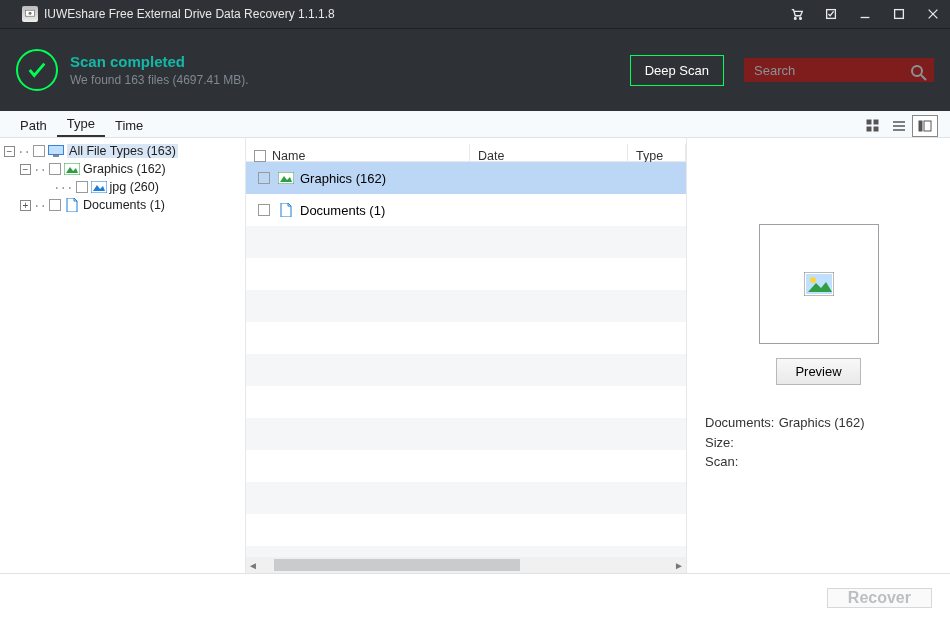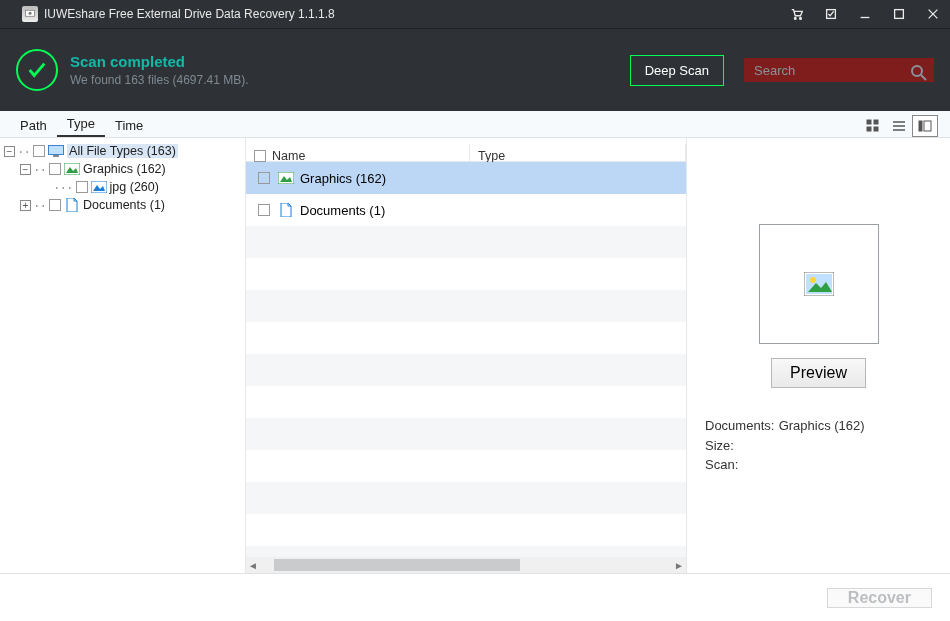--- a/index.html
+++ b/index.html
@@ -71,21 +71,21 @@
 .filelist .row .ficon { width:16px; height:14px; margin-right:6px; display:flex;align-items:center;justify-content:center; }
 .filelist .hscroll { height:16px; background:#f0f0f0; display:flex; align-items:center; }
 .filelist .hscroll .track { flex:1; height:16px; position:relative; margin:0 14px; }
 .filelist .hscroll .thumb { position:absolute; left:0; top:2px; height:12px; width:64%; background:#c9cbcd; }
 .filelist .hscroll .arrow { width:14px; height:16px; display:flex; align-items:center; justify-content:center; color:#777; font-size:10px; }
 
 
 .preview { width:264px; border-left:1px solid #e5e7ea; padding:16px 18px 0 18px; font-size:13px; color:#333; }
 .preview .thumbbox { width:120px; height:120px; border:1px solid #9aa0a6; margin:70px auto 14px auto; display:flex; align-items:center; justify-content:center; background:#fff; }
 .preview .thumbbox .inner { width:30px; height:24px; }
-.preview .pbtn { display:block; margin:0 auto 28px auto; padding:5px 18px; background:linear-gradient(#f8f8f8,#e9e9e9); border:1px solid #b6b9bc; font-size:16px; cursor:pointer; }
+.preview .pbtn { display:block; margin:0 auto 28px auto; padding:5px 18px; background:linear-gradient(#f8f8f8,#e9e9e9); border:1px solid #b6b9bc; font-size:13px; cursor:pointer; }
 .preview .meta { line-height:1.5; }
 .preview .meta .mlabel { display:inline-block; width:70px; }
 
 
 .footer { height:47px; display:flex; align-items:center; justify-content:flex-end; padding-right:18px; background:#fff; }
 .footer .recover { padding:0 20px; font-size:16px; font-weight:600; color:#bcbfc2; border:1px solid #d6d8da; background:#fafafa; cursor:default; }
 
 
 .i-monitor { width:16px; height:12px; }
 .i-graphics { width:16px; height:12px; }
@@ -240,20 +240,23 @@
       <span class="label">Documents (1)</span>
     </div>
   </div>
 
   <div class="filelist">
     <div class="cols">
       <div class="col name">
           <span class="chk"></span>
           <span>Name</span>
         </div>
+      <div class="col date">
+          <span>Date</span>
+        </div>
       <div class="col type">
           <span>Type</span>
         </div>
     </div>
     <div class="rows">
       <div class="row selected">
         <span class="chk"></span>
         <span class="ficon">
             <svg class="i-graphics" viewBox="0 0 16 12">
               <rect x="0" y="0" width="16" height="12" fill="#fff" stroke="#2f9e44"></rect>

